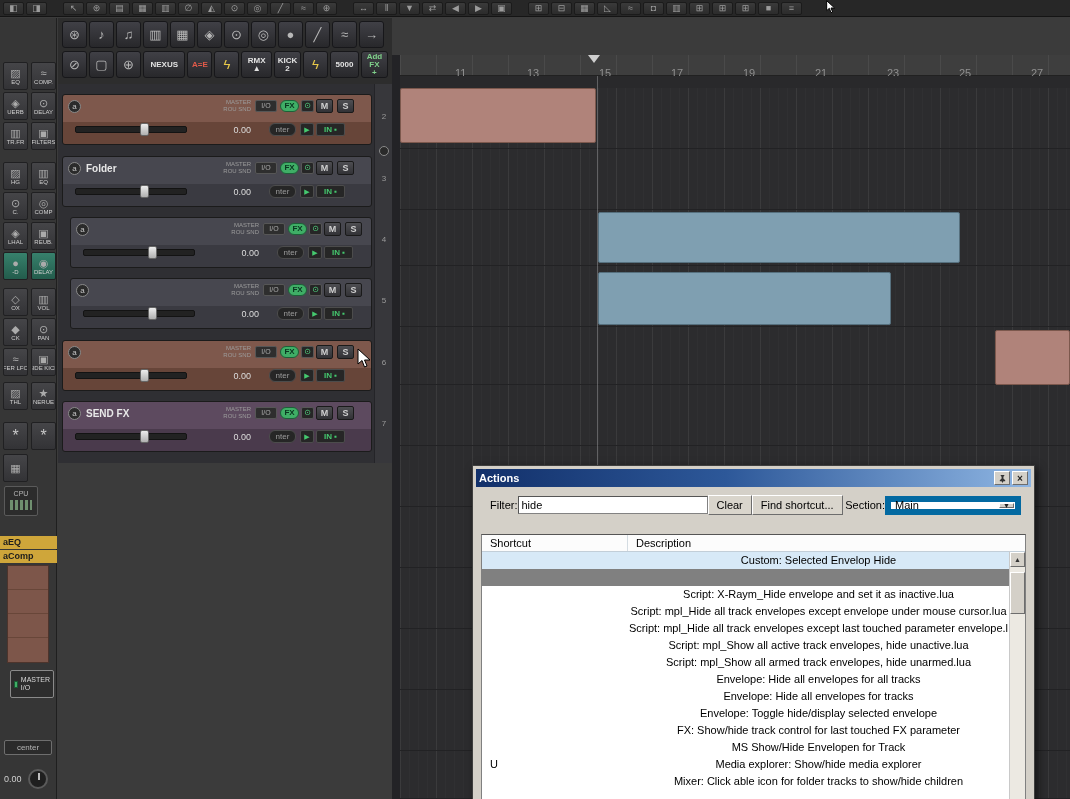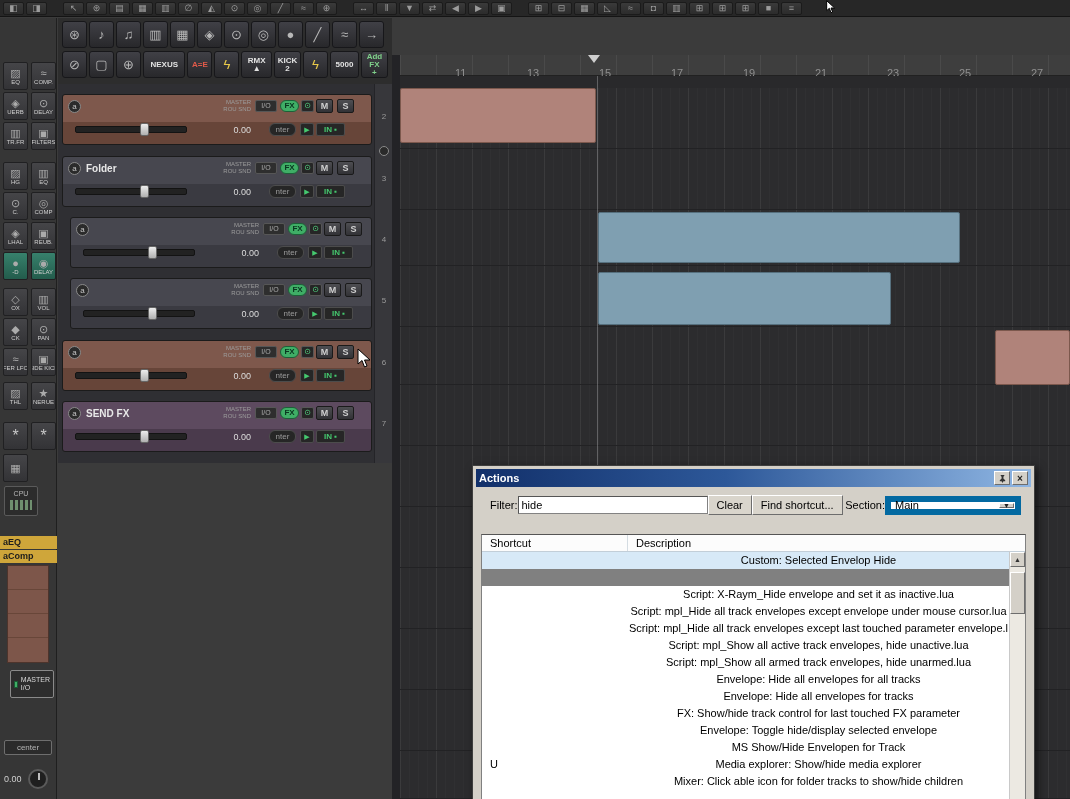--- a/index.html
+++ b/index.html
@@ -474,25 +474,25 @@
           <div class="arow">
             <div class="c-s"></div>
             <div class="c-d">Envelope: Hide all envelopes for all tracks</div>
           </div>
           <div class="arow">
             <div class="c-s"></div>
             <div class="c-d">Envelope: Hide all envelopes for tracks</div>
           </div>
           <div class="arow">
             <div class="c-s"></div>
+            <div class="c-d">Envelope: Toggle hide/display selected envelope</div>
+          </div>
+          <div class="arow">
+            <div class="c-s"></div>
             <div class="c-d">FX: Show/hide track control for last touched FX parameter</div>
-          </div>
-          <div class="arow">
-            <div class="c-s"></div>
-            <div class="c-d">Envelope: Toggle hide/display selected envelope</div>
           </div>
           <div class="arow">
             <div class="c-s"></div>
             <div class="c-d">MS Show/Hide Envelopen for Track</div>
           </div>
           <div class="arow">
             <div class="c-s">U</div>
             <div class="c-d">Media explorer: Show/hide media explorer</div>
           </div>
           <div class="arow">

